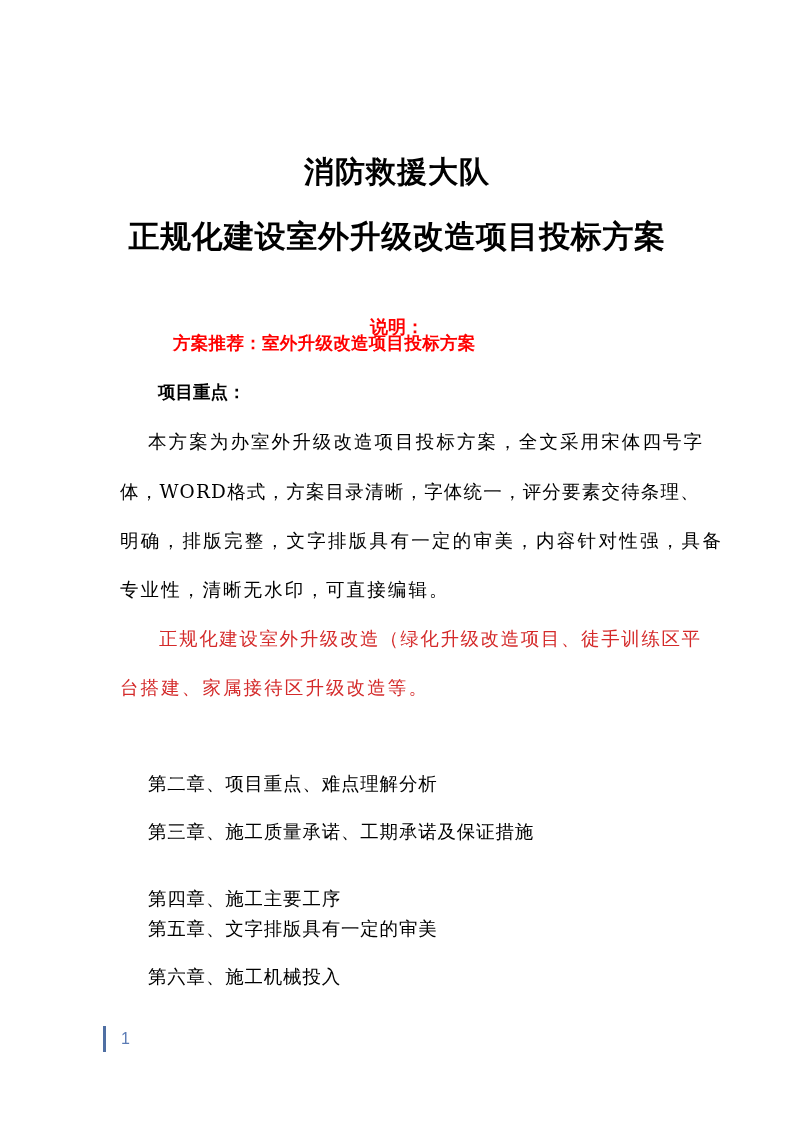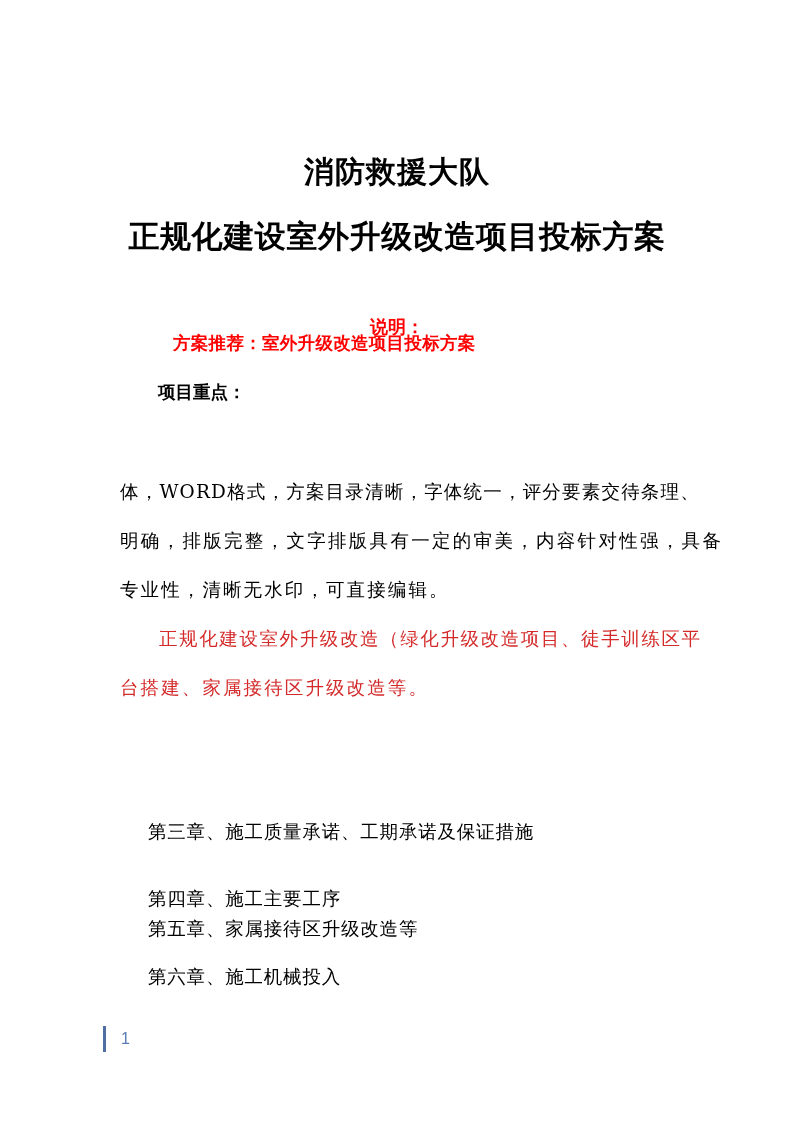--- a/index.html
+++ b/index.html
@@ -102,30 +102,32 @@
 <div class="page">
 
   <div class="title1">消防救援大队</div>
   <div class="title2">正规化建设室外升级改造项目投标方案</div>
   <div class="note-heading">说明：</div>
 
   <div class="line bold red-bold" style="left:158px; top:329px; letter-spacing:0.3px;margin-left:15px;">方案推荐：室外升级改造项目投标方案</div>
 
   <div class="line bold" style="left:158px; top:378px;">项目重点：</div>
 
+  <div class="line body-line" style="left:148px; top:428px;">本方案为办室外升级改造项目投标方案，全文采用宋体四号字</div>
   <div class="line" style="left:120px; top:478px; letter-spacing:1.2px;">体，WORD格式，方案目录清晰，字体统一，评分要素交待条理、</div>
   <div class="line body-line" style="left:120px; top:527px; letter-spacing:2.3px;">明确，排版完整，文字排版具有一定的审美，内容针对性强，具备</div>
   <div class="line body-line" style="left:120px; top:576px;">专业性，清晰无水印，可直接编辑。</div>
 
   <div class="line red body-line" style="left:159px; top:625px; letter-spacing:1.6px;">正规化建设室外升级改造（绿化升级改造项目、徒手训练区平</div>
   <div class="line red body-line" style="left:120px; top:674px;">台搭建、家属接待区升级改造等。</div>
 
+  <div class="toc-item" style="top:770px;">第二章、项目重点、难点理解分析</div>
   <div class="toc-item" style="top:818px;">第三章、施工质量承诺、工期承诺及保证措施</div>
   <div class="toc-item" style="top:867px;margin-top:18px;">第四章、施工主要工序</div>
-  <div class="toc-item" style="top:915px;">第五章、家属接待区升级改造等</div>
+  <div class="toc-item" style="top:915px;">第五章、文字排版具有一定的审美</div>
   <div class="toc-item" style="top:963px;">第六章、施工机械投入</div>
 
   <div class="footer">
     <div class="footer-bar"></div>
     <span class="page-number">1</span>
   </div>
 
 </div>
 
 </body></html>

